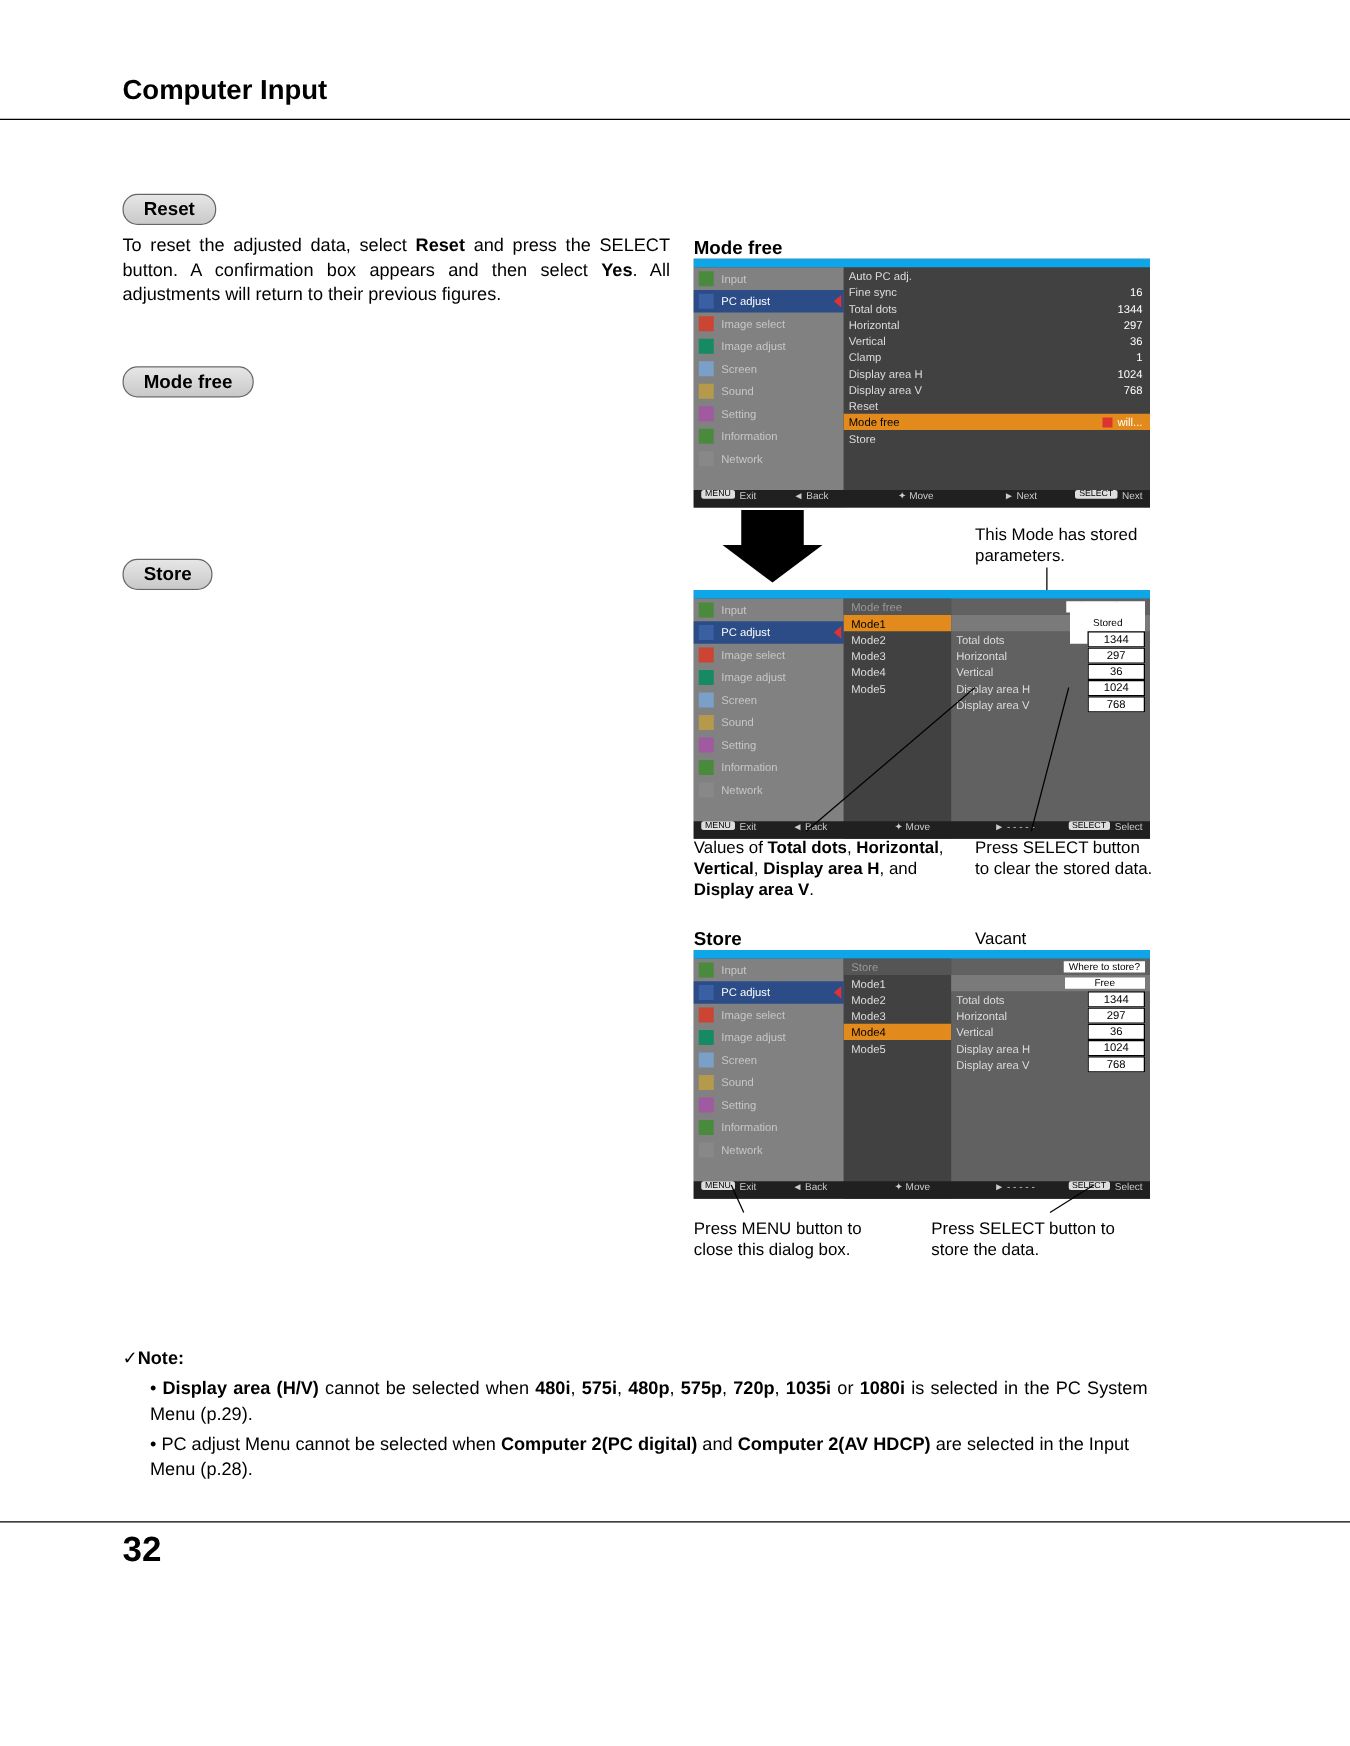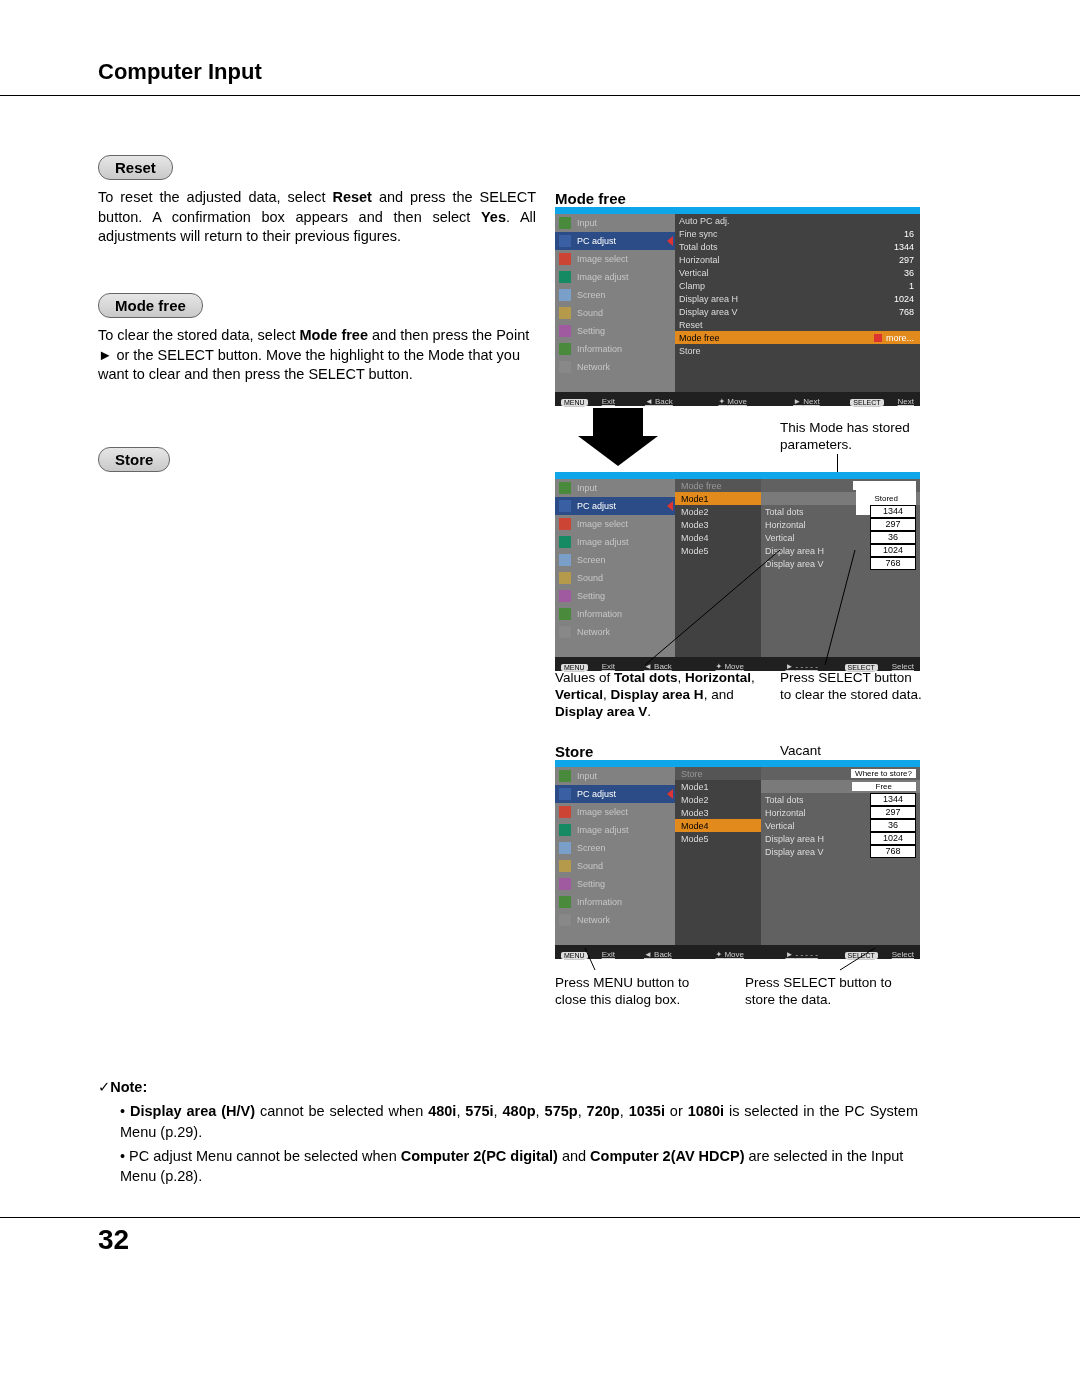--- a/index.html
+++ b/index.html
@@ -108,21 +108,21 @@
   .val-row .num { width:40px; text-align:right; color:#fff; padding-right:6px; }
   .val-row.hl { background:#e38a1d; color:#000; }
   .val-row.head { color:#bbb;align-items:center; }
   .val-box {
     background:#fff; color:#000; width:44px; text-align:center; font-size:9px;
     height:11px; line-height:11px; margin-right:4px; border:1px solid #000;
   }
   .osd-footer {
     position:absolute; left:0; right:0; bottom:0; height:14px;
     background:#202020; color:#ccc; font-size:8px;
-    display:flex; align-items:flex-end; gap:14px; padding:0 6px;text-decoration:underline;
+    display:flex; align-items:flex-start; gap:4px; padding:0 6px;
   }
   .osd-footer .fbtn { background:#ddd; color:#000; border-radius:2px; padding:0 3px; font-size:7px;}
   .osd-footer .fsp { flex:1; text-align:center; }
   .note-block {
     position:absolute;
     left:98px;
     width:820px;
     font-size:14.5px;
     line-height:1.4;
   }
@@ -151,23 +151,20 @@
 
   <div class="left-col sec-reset" style="top:155px;">
     <span class="pill">Reset</span>
     <div class="body-text justify" style="margin-top:8px;">
       <span>To reset the adjusted data, select </span><b>Reset</b><span> and press the SELECT button. A confirmation box appears and then select </span><b>Yes</b><span>. All adjustments will return to their previous figures.</span>
     </div>
   </div>
 
   <div class="left-col" style="top:293px;">
     <span class="pill">Mode free</span>
-    <div class="body-text" style="margin-top:8px;">
-      <span>To clear the stored data, select </span><b>Mode free</b><span> and then press the Point ► or the SELECT button. Move the highlight to the Mode that you want to clear and then press the SELECT button.</span>
-    </div>
   </div>
 
   <div class="left-col" style="top:447px;">
     <span class="pill">Store</span>
   </div>
 
   <div class="right-title" style="left:555px; top:190px;">Mode free</div>
 
   <div class="osd" style="left:555px; top:207px; width:365px; height:192px;">
     <div class="menu-col">
@@ -242,21 +239,21 @@
           <span class="lab">Display area V</span>
           <span class="num">768</span>
         </div>
       <div class="val-row">
           <span class="lab">Reset</span>
           <span class="num"></span>
         </div>
       <div class="val-row hl">
           <span class="lab">Mode free</span>
           <span style="width:8px;height:8px;background:#d33;margin-right:4px;"></span>
-          <span class="num" style="width:auto;">more...</span>
+          <span class="num" style="width:auto;">will...</span>
         </div>
       <div class="val-row">
           <span class="lab">Store</span>
         </div>
     </div>
     <div class="osd-footer">
       <span class="fbtn">MENU</span>
         <span>Exit</span>
       <span class="fsp">◄ <span>Back</span></span>
       <span class="fsp">✦ <span>Move</span></span>

